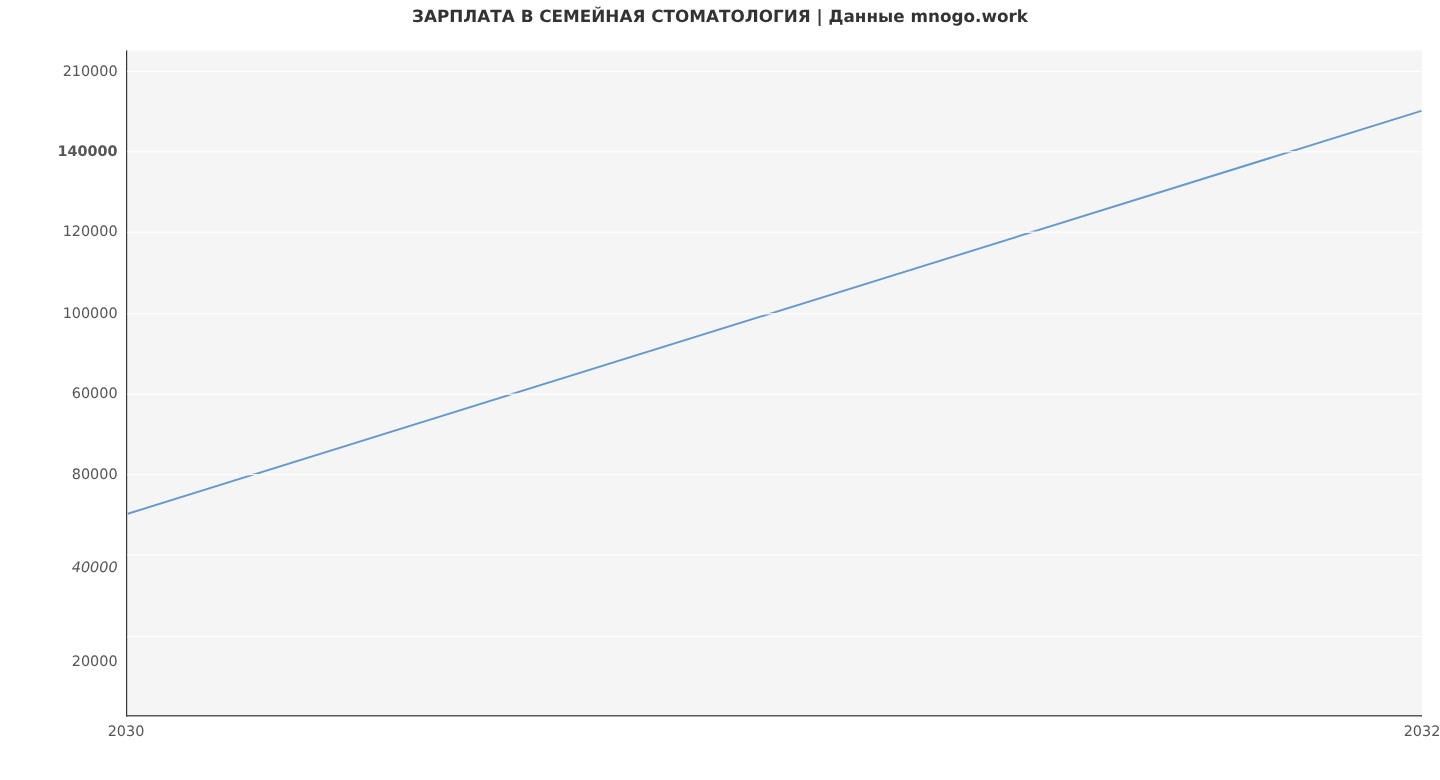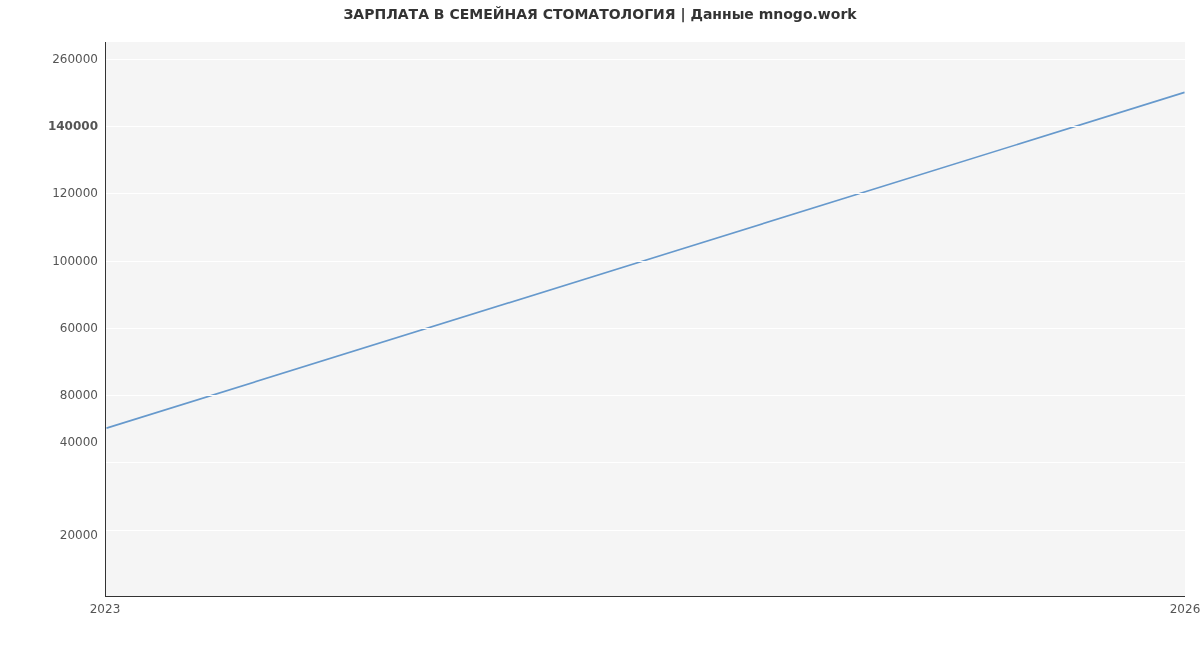--- a/index.html
+++ b/index.html
@@ -86,23 +86,23 @@
       </svg>
   <div class="gridline" style="top: 487.727px;"></div>
       <div class="gridline" style="top: 420.455px;"></div>
       <div class="gridline" style="top: 353.182px;"></div>
       <div class="gridline" style="top: 285.909px;"></div>
       <div class="gridline" style="top: 218.636px;"></div>
       <div class="gridline" style="top: 151.364px;"></div>
       <div class="gridline" style="top: 84.0909px;"></div>
       <div class="gridline" style="top: 16.8182px;"></div>
     </div>
-<div class="ytick-label" style="top: 535px;">20000</div>
-    <div class="ytick-label" style="top: 442px;">40000</div>
+<div class="ytick-label" style="top: 551px;">20000</div>
+    <div class="ytick-label" style="top: 473px; font-style: italic;">40000</div>
     <div class="ytick-label" style="top: 395.182px;">80000</div>
     <div class="ytick-label" style="top: 327.909px;">60000</div>
     <div class="ytick-label" style="top: 260.636px; text-align: right;">100000</div>
     <div class="ytick-label" style="top: 193.364px; text-align: right;">120000</div>
     <div class="ytick-label" style="top: 126.091px; font-weight: bold;">140000</div>
-    <div class="ytick-label" style="top: 58.8182px;">260000</div>
-    <div class="xtick-label" style="left: 105px;">2023</div>
-    <div class="xtick-label" style="left: 1185px;">2026</div>
+    <div class="ytick-label" style="top: 58.8182px;">210000</div>
+    <div class="xtick-label" style="left: 105px;">2030</div>
+    <div class="xtick-label" style="left: 1185px;">2032</div>
   </div>
 
 </body></html>

